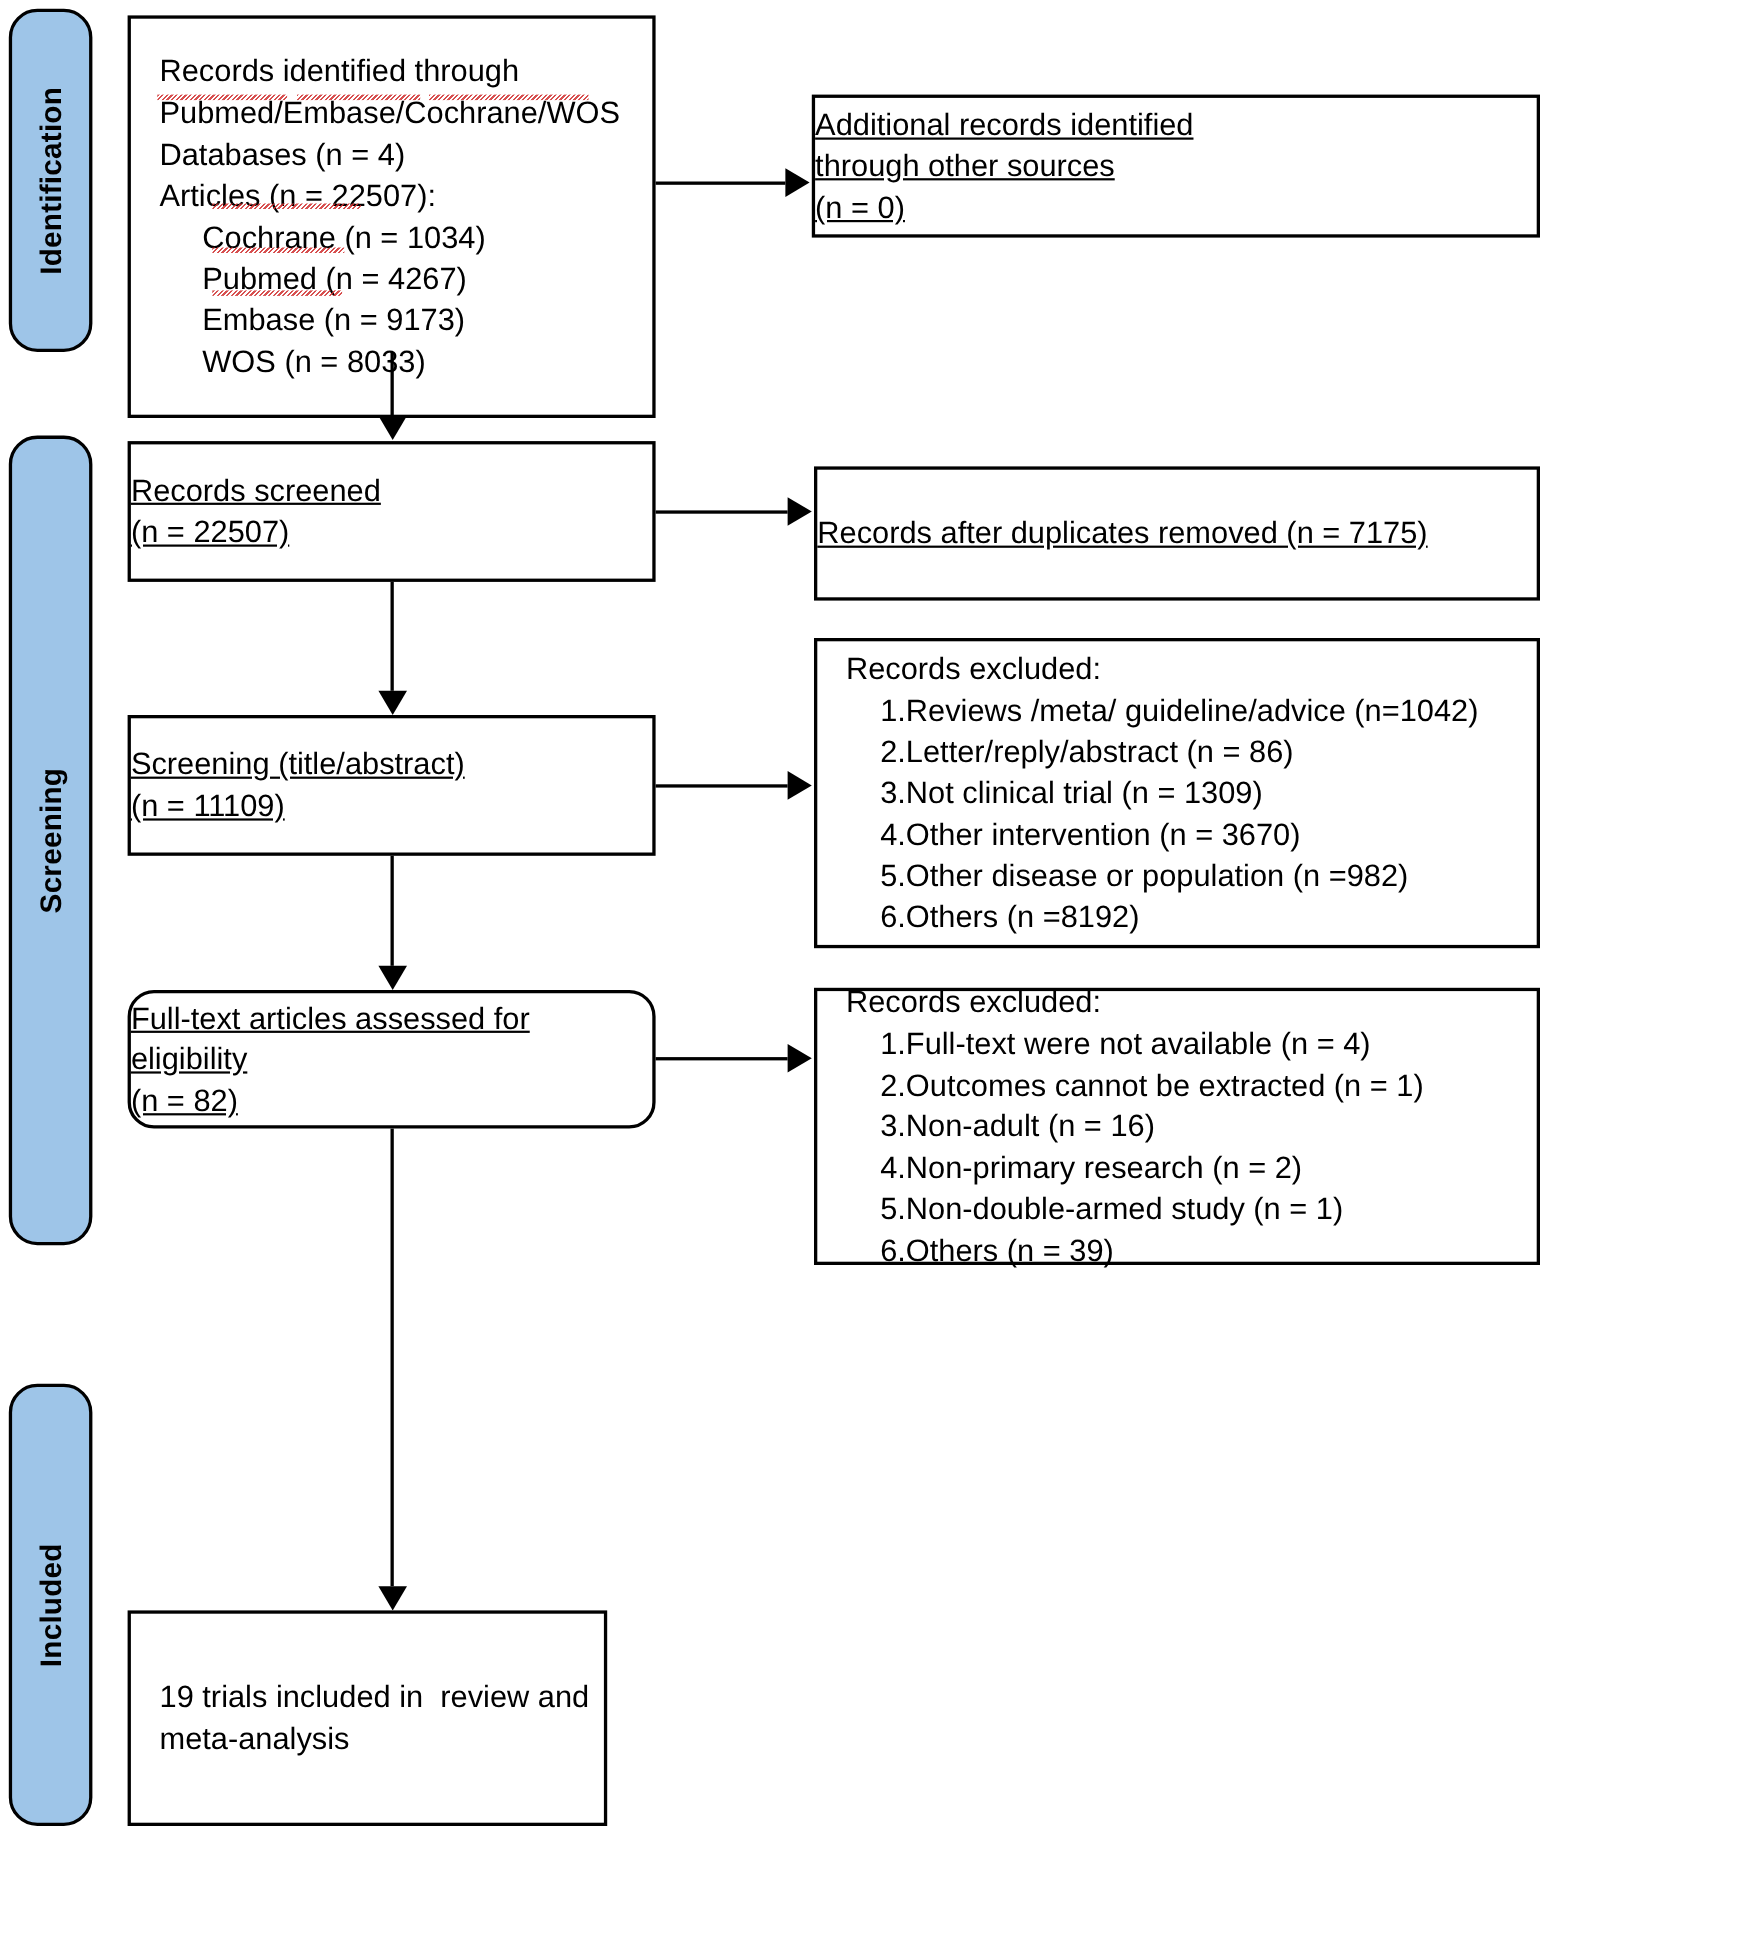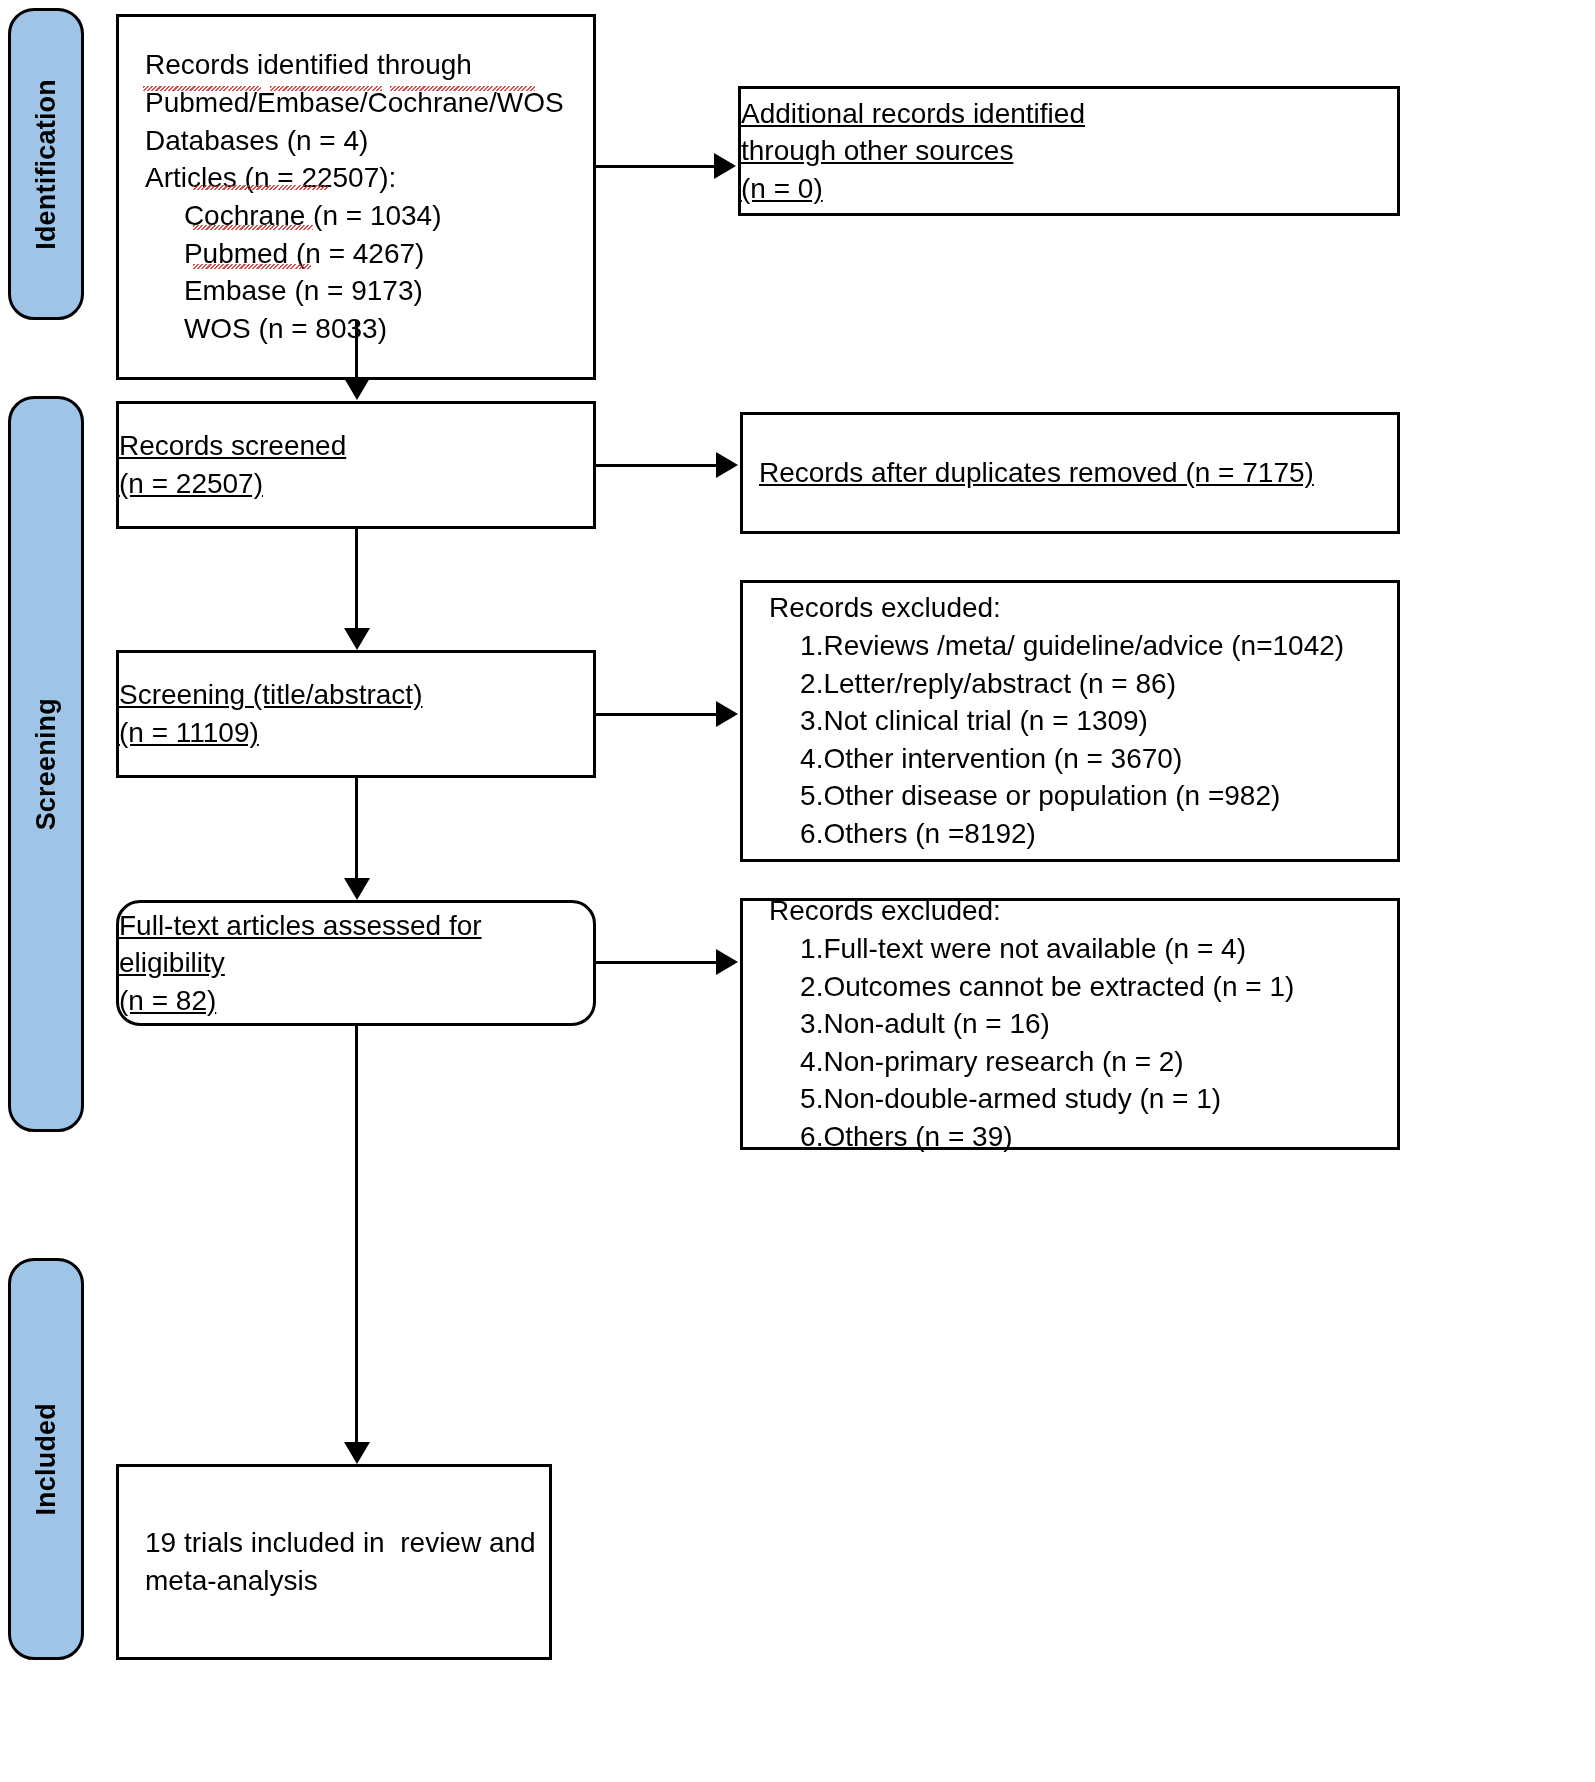--- a/index.html
+++ b/index.html
@@ -142,21 +142,21 @@
   <div class="arrow-right" style="left:714px; top:153px;"></div>
 
   <div class="conn-v" style="left:355px; top:320px; height:58px;"></div>
   <div class="arrow-down" style="left:344px; top:378px;"></div>
 
   <div class="node align-center" style="left:116px; top:401px; width:480px; height:128px;">
     <div class="node-text">Records screened
 (n = 22507)</div>
   </div>
 
-  <div class="node align-center" style="left:740px; top:412px; width:660px; height:122px;padding-left:16px;">
+  <div class="node align-center" style="left:740px; top:424px; width:660px; height:122px;">
     <div class="node-text">Records after duplicates removed (n = 7175)</div>
   </div>
 
   <div class="conn-h" style="left:596px; top:464px; width:120px;"></div>
   <div class="arrow-right" style="left:716px; top:452px;"></div>
 
   <div class="conn-v" style="left:355px; top:529px; height:99px;"></div>
   <div class="arrow-down" style="left:344px; top:628px;"></div>
 
   <div class="node align-center" style="left:116px; top:650px; width:480px; height:128px;">

